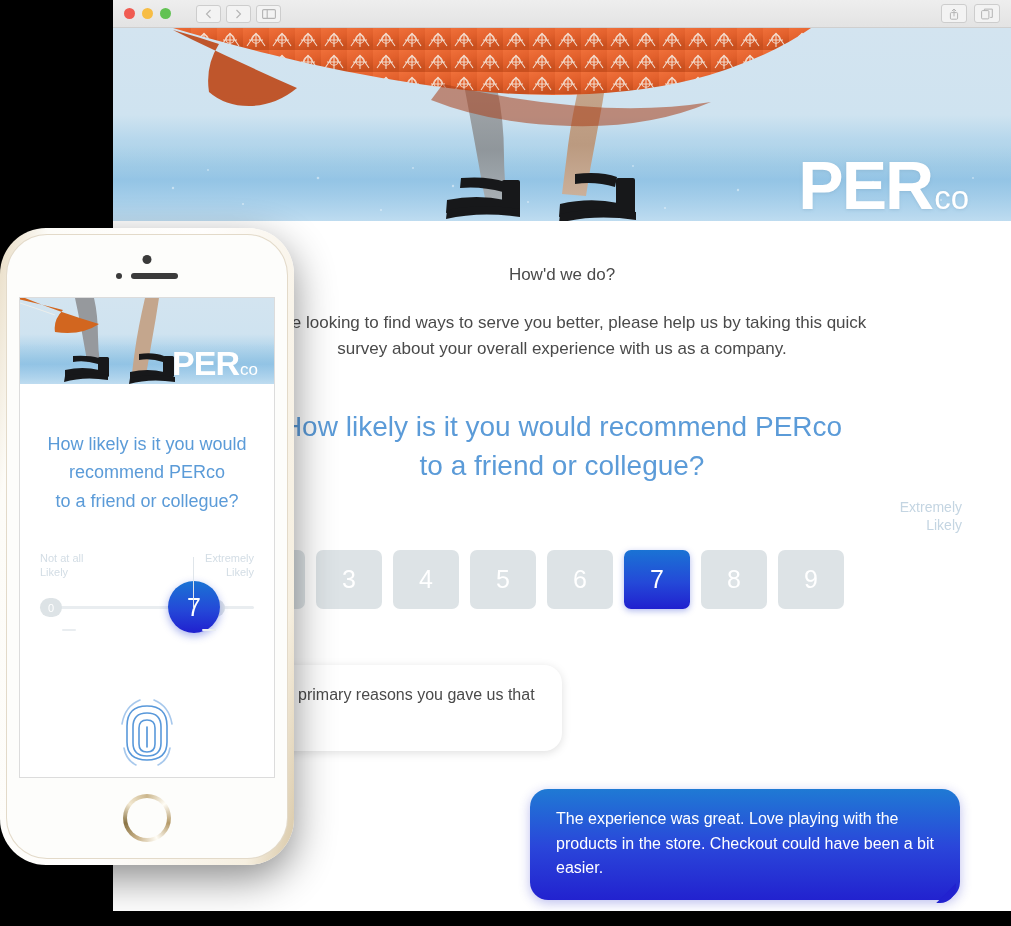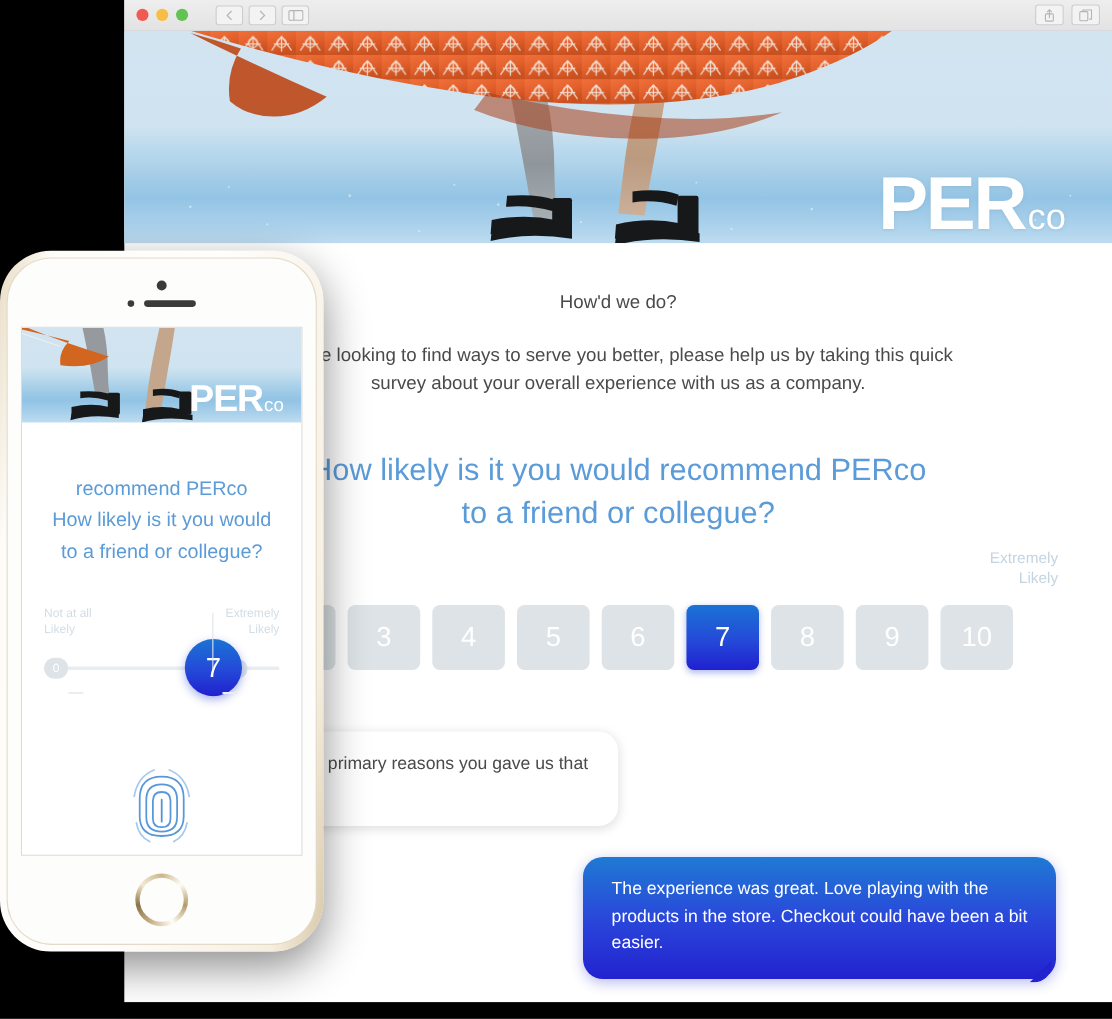--- a/index.html
+++ b/index.html
@@ -90,21 +90,21 @@
     box-shadow:0 2px 10px rgba(0,0,0,.13);
   }
   .bub.ask:after{
     content:"";position:absolute;left:7px;bottom:-2px;width:18px;height:18px;
     background:#fff;border-bottom-left-radius:16px;
     clip-path:polygon(0 100%,100% 100%,0 0);
     box-shadow:-2px 3px 6px rgba(0,0,0,.07);
   }
   .bub.reply{
     background:linear-gradient(180deg,#1f7ad4 0%,#2a46da 52%,#2222cf 100%);
-    color:#fff;width:380px;margin-left:auto;margin-right:2px;margin-top:28px;
+    color:#fff;width:380px;margin-left:auto;margin-right:2px;margin-top:38px;
     padding:18px 24px 20px 26px;
     box-shadow:0 3px 12px rgba(34,40,200,.3);
   }
   .bub.reply:after{
     content:"";position:absolute;right:4px;bottom:-3px;width:20px;height:20px;
     background:#2222cf;border-bottom-right-radius:16px;
     clip-path:polygon(100% 100%,0 100%,100% 0);
   }
 
   
@@ -314,21 +314,20 @@
       <div class="scale" id="nps-scale">
           <div class="nps">1</div>
           <div class="nps">2</div>
           <div class="nps">3</div>
           <div class="nps">4</div>
           <div class="nps">5</div>
           <div class="nps">6</div>
           <div class="nps sel">7</div>
           <div class="nps">8</div>
           <div class="nps">9</div>
-          <div class="nps">10</div>
         </div>
     </div>
 
     <div class="chat">
       <div class="bub ask">What are the primary reasons you gave us that score?</div>
       <div class="bub reply">The experience was great. Love playing with the products in the store. Checkout could have been a bit easier.</div>
     </div>
   </div>
 </div>
 
@@ -368,22 +367,22 @@
           <path d="M0 0 q22 5 50 12 q-10 10 -8 22 q26 4 44-8 q-40-12 -74-26z" fill="#d2661f"></path>
           <path d="M4 4 q18 6 38 13" stroke="#f6f2ea" stroke-width="1" fill="none" opacity="0.7"></path>
         </svg>
         <div class="p-logo">
           <span class="per">PER</span>
           <span class="co">co</span>
         </div>
       </div>
 
       <div class="p-q">
+        <div>How likely is it you would</div>
         <div>recommend PERco</div>
-        <div>How likely is it you would</div>
         <div>to a friend or collegue?</div>
       </div>
 
       <div class="p-scale">
         <div class="p-scale-labels">
           <div>
             <div>Not at all</div>
             <div>Likely</div>
           </div>
           <div style="text-align:right">

